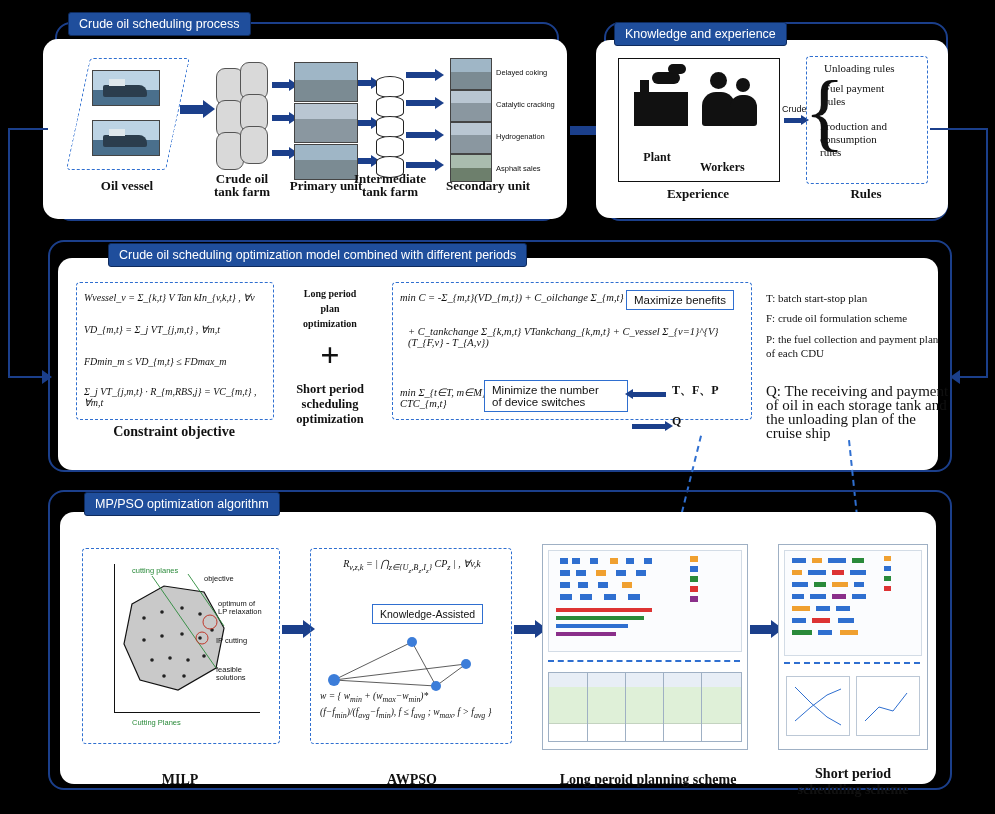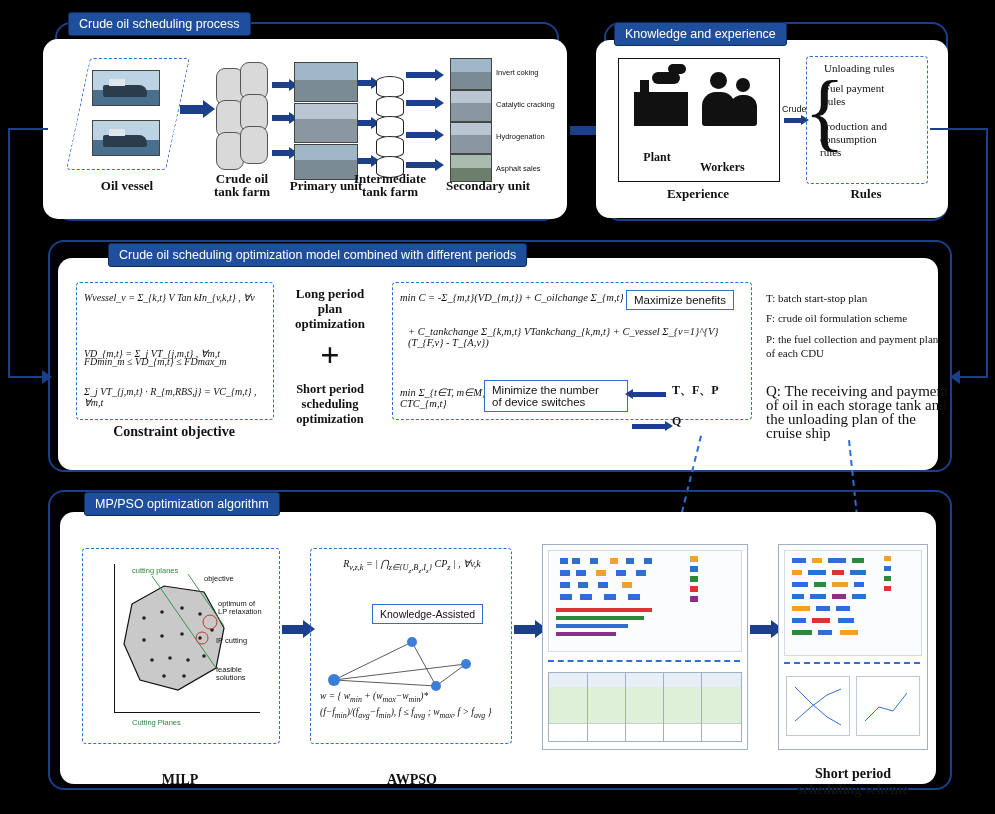--- a/index.html
+++ b/index.html
@@ -110,21 +110,21 @@
   <div class="arrow hs" style="left:406px;top:72px;width:30px;"></div>
   <div class="arrow hs" style="left:406px;top:100px;width:30px;"></div>
   <div class="arrow hs" style="left:406px;top:132px;width:30px;"></div>
   <div class="arrow hs" style="left:406px;top:162px;width:30px;"></div>
 
   <div class="ph plant" style="left:450px;top:58px;width:40px;height:30px;"></div>
   <div class="ph tower" style="left:450px;top:90px;width:40px;height:30px;"></div>
   <div class="ph tower" style="left:450px;top:122px;width:40px;height:30px;"></div>
   <div class="ph green" style="left:450px;top:154px;width:40px;height:26px;"></div>
 
-  <div class="small" style="left:496px;top:68px;">Invert coking</div>
+  <div class="small" style="left:496px;top:68px;">Delayed coking</div>
   <div class="small" style="left:496px;top:100px;">Catalytic cracking</div>
   <div class="small" style="left:496px;top:132px;">Hydrogenation</div>
   <div class="small" style="left:496px;top:164px;">Asphalt sales</div>
   <div class="lbl" style="left:432px;top:178px;width:112px;">Secondary unit</div>
 
   <div class="arrow h" style="left:570px;top:126px;width:28px;"></div>
 
   <div class="blue-frame" style="left:604px;top:22px;width:340px;height:195px;"></div>
   <div class="panel" style="left:596px;top:40px;width:352px;height:178px;"></div>
   <div class="tag" style="left:614px;top:22px;">Knowledge and experience</div>
@@ -171,26 +171,26 @@
     <div style="position:absolute;left:8px;top:376px;width:36px;height:2px;background:#1b3f8b;"></div>
     <div style="position:absolute;left:42px;top:370px;border-left:10px solid #1b3f8b;border-top:7px solid transparent;border-bottom:7px solid transparent;"></div>
   </div>
 
   <div class="blue-frame" style="left:48px;top:240px;width:900px;height:228px;"></div>
   <div class="panel" style="left:58px;top:258px;width:880px;height:212px;"></div>
   <div class="tag" style="left:108px;top:243px;">Crude oil scheduling optimization model combined with different periods</div>
 
   <div class="dashbox" style="left:76px;top:282px;width:196px;height:136px;"></div>
   <div class="math" style="left:84px;top:292px;width:182px;font-size:10px;">Wvessel_v = Σ_{k,t} V Tan kIn_{v,k,t} , ∀v</div>
-  <div class="math" style="left:84px;top:324px;width:182px;font-size:10px;margin-top:24px;">VD_{m,t} = Σ_j VT_{j,m,t} , ∀m,t</div>
+  <div class="math" style="left:84px;top:324px;width:182px;font-size:10px;">VD_{m,t} = Σ_j VT_{j,m,t} , ∀m,t</div>
   <div class="math" style="left:84px;top:356px;width:182px;font-size:10px;">FDmin_m ≤ VD_{m,t} ≤ FDmax_m</div>
   <div class="math" style="left:84px;top:386px;width:190px;font-size:10px;">Σ_j VT_{j,m,t} · R_{m,RBS,j} = VC_{m,t} , ∀m,t</div>
   <div class="lbl" style="left:74px;top:424px;width:200px;font-size:14px;">Constraint objective</div>
 
-  <div class="txt" style="left:276px;top:286px;width:108px;text-align:center;font-weight:bold;font-size:13px;line-height:15px;">Long period<br>plan<br>optimization</div>
+  <div class="txt" style="left:276px;top:286px;width:108px;text-align:center;font-weight:bold;font-size:10px;line-height:15px;">Long period<br>plan<br>optimization</div>
   <div class="txt" style="left:276px;top:338px;width:108px;text-align:center;font-size:34px;font-weight:bold;line-height:34px;">+</div>
   <div class="txt" style="left:276px;top:382px;width:108px;text-align:center;font-weight:bold;font-size:12.5px;line-height:15px;">Short period<br>scheduling<br>optimization</div>
 
   <div class="dashbox" style="left:392px;top:282px;width:358px;height:136px;"></div>
   <div class="math" style="left:400px;top:292px;width:300px;font-size:10.5px;">min C = -Σ_{m,t}(VD_{m,t}) + C_oilchange Σ_{m,t} Oilchange_{m,t}</div>
   <div class="math" style="left:408px;top:326px;width:320px;font-size:10.5px;">+ C_tankchange Σ_{k,m,t} VTankchang_{k,m,t} + C_vessel Σ_{v=1}^{V} (T_{F,v} - T_{A,v})</div>
   <div class="boxlabel" style="left:626px;top:290px;">Maximize benefits</div>
 
   <div class="math" style="left:400px;top:386px;width:110px;font-size:10.5px;">min Σ_{t∈T, m∈M} CTC_{m,t}</div>
   <div class="boxlabel" style="left:484px;top:380px;width:128px;line-height:12px;">Minimize the number<br>of device switches</div>
@@ -308,20 +308,21 @@
   <div class="dashline" style="left:548px;top:660px;width:192px;"></div>
   <div style="position:absolute;left:548px;top:672px;width:192px;height:68px;border:1px solid #9fb0c4;background:#fff;">
     <div style="position:absolute;left:0;top:0;width:192px;height:14px;background:#e8eef6;border-bottom:1px solid #9fb0c4;"></div>
     <div style="position:absolute;left:0;top:14px;width:192px;height:18px;background:#dff0d8;border-bottom:1px solid #c4d3c0;"></div>
     <div style="position:absolute;left:0;top:32px;width:192px;height:18px;background:#dff0d8;border-bottom:1px solid #c4d3c0;"></div>
     <div style="position:absolute;left:38px;top:0;width:1px;height:68px;background:#9fb0c4;"></div>
     <div style="position:absolute;left:76px;top:0;width:1px;height:68px;background:#9fb0c4;"></div>
     <div style="position:absolute;left:114px;top:0;width:1px;height:68px;background:#9fb0c4;"></div>
     <div style="position:absolute;left:152px;top:0;width:1px;height:68px;background:#9fb0c4;"></div>
   </div>
+  <div class="lbl" style="left:540px;top:772px;width:216px;font-size:14px;">Long peroid planning scheme</div>
 
   <div class="arrow h" style="left:750px;top:625px;width:22px;"></div>
 
   <div class="sheet" style="left:778px;top:544px;width:148px;height:204px;"></div>
   <div>
     <div style="position:absolute;left:784px;top:550px;width:136px;height:104px;background:#fbfcfe;border:1px solid #d3dce6;"></div>
     <div class="bar" style="left:792px;top:558px;width:14px;height:5px;background:#2f6fd0;"></div>
     <div class="bar" style="left:812px;top:558px;width:10px;height:5px;background:#f0a030;"></div>
     <div class="bar" style="left:828px;top:558px;width:18px;height:5px;background:#2f6fd0;"></div>
     <div class="bar" style="left:852px;top:558px;width:12px;height:5px;background:#2a8a3a;"></div>

